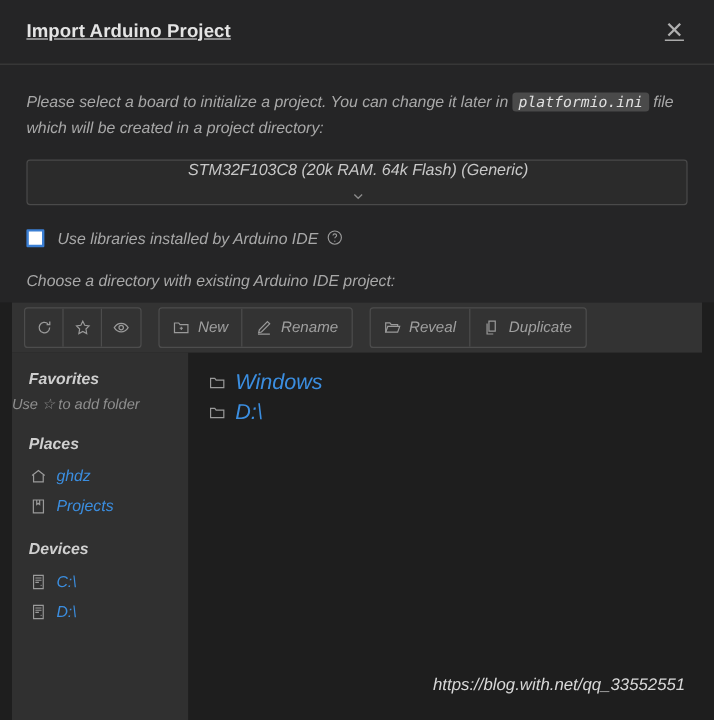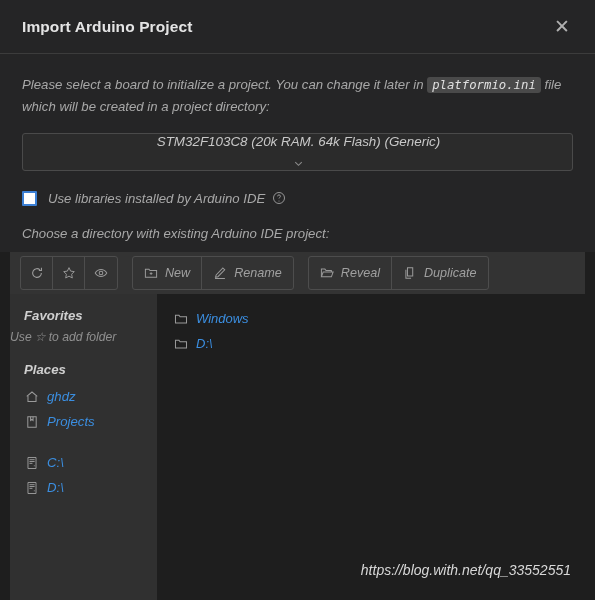--- a/index.html
+++ b/index.html
@@ -28,20 +28,21 @@
 
   
   .titlebar {
     height: 54px;
     flex: 0 0 54px;
     display: flex;
     align-items: center;
     padding: 0 18px 0 22px;
     border-bottom: 1px solid #3c3c3c;
     background: #252526;
+    text-decoration: underline;
   }
 
   .dialog-title {
     font-size: 15.5px;
     font-weight: bold;
     color: #e4e4e4;
     letter-spacing: 0.1px;
     flex: 1;
   }
 
@@ -285,21 +286,21 @@
     position: relative;
   }
 
   .file-row {
     display: flex;
     align-items: center;
     gap: 8px;
     padding: 3px 16px;
     height: 25px;
     cursor: pointer;
-    font-size: 13px;
+    font-size: 18px;
     color: #3b8ee0;
   }
 
   .file-ico {
     width: 15px;
     height: 15px;
     display: flex;
     align-items: center;
     justify-content: center;
     color: #9a9a9a;
@@ -460,20 +461,21 @@
                 <svg width="14" height="14" viewBox="0 0 16 16" fill="none" stroke="currentColor" stroke-width="1.15">
                   <path d="M3.2 1.9h9.6v12.2H3.2z"></path>
                   <path d="M6.4 1.9v4.3l1.4-1.1 1.4 1.1V1.9"></path>
                 </svg>
               </span>
               <span>Projects</span>
             </div>
 
             <div class="spacer-sm"></div>
 
+            <div class="section-title">Devices</div>
 
             <div class="side-item">
               <span class="side-ico">
                 <svg width="14" height="14" viewBox="0 0 16 16" fill="none" stroke="currentColor" stroke-width="1.1">
                   <path d="M3.4 1.7h9.2v12.6H3.4z"></path>
                   <path d="M5.1 4.2h5.9M5.1 6.3h5.9M5.1 8.4h3.4"></path>
                   <circle cx="10.6" cy="11.1" r="0.6" fill="currentColor" stroke="none"></circle>
                 </svg>
               </span>
               <span>C:\</span>

